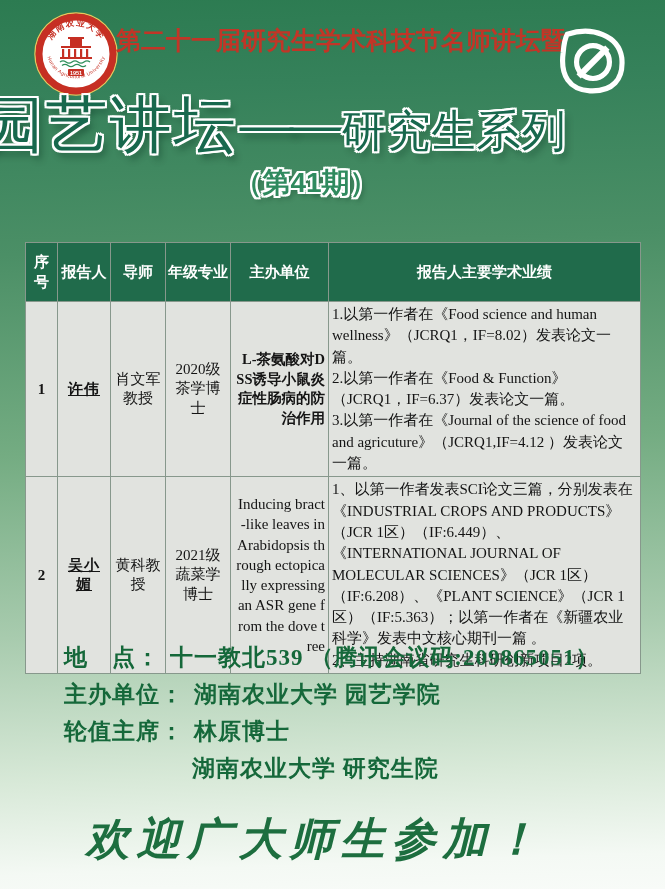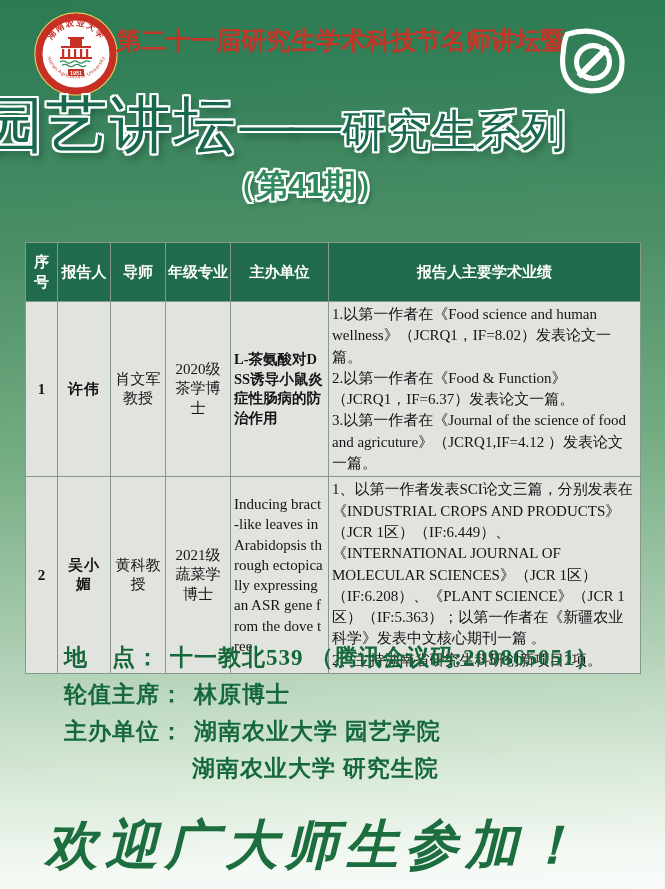--- a/index.html
+++ b/index.html
@@ -25,21 +25,21 @@
   .outline{
     color:#17684d;
     text-shadow:-2px -2px 0 #fff,2px -2px 0 #fff,-2px 2px 0 #fff,2px 2px 0 #fff,
       -2px 0 0 #fff,2px 0 0 #fff,0 -2px 0 #fff,0 2px 0 #fff,4px 6px 7px rgba(0,40,24,.45);
   }
   .t-big{font-size:62px;letter-spacing:2px;}
   .t-dash{font-size:54px;letter-spacing:-4px;padding:0 2px 4px 2px;}
   .t-small{font-size:44px;letter-spacing:1px;padding-bottom:3px;}
   .issue{
     left:0;top:164px;width:612px;text-align:center;
-    font-weight:900;font-size:32px;color:#2f8a5e;
+    font-weight:900;font-size:28px;color:#2f8a5e;
     text-shadow:-2px -2px 0 #fff,2px -2px 0 #fff,-2px 2px 0 #fff,2px 2px 0 #fff,
       -2px 0 0 #fff,2px 0 0 #fff,0 -2px 0 #fff,0 2px 0 #fff,3px 4px 5px rgba(0,40,24,.4);
   }
   
   table.schedule{
     left:25px;top:242px;width:615px;position:absolute;
     border-collapse:collapse;table-layout:fixed;border-radius:12px;
   }
   .schedule th,.schedule td{border:1px solid #87988c;}
   .schedule th{
@@ -47,42 +47,42 @@
     height:54px;padding:2px;text-align:center;word-break:break-all;line-height:1.35;
   }
   .schedule td{
     background:#e1e3df;color:#141414;vertical-align:middle;
     font-family:"Liberation Serif",serif;font-size:15px;padding:2px 3px;
   }
   tr.r1 td{height:140px;margin-top:26px;}
   tr.r2 td{height:150px;}
   .c-center{text-align:center;word-break:break-all;line-height:1.3;}
   .c-no{text-align:center;font-weight:bold;}
-  .c-speaker{text-align:center;font-weight:bold;letter-spacing:1px;}
+  .c-speaker{text-align:center;font-weight:bold;letter-spacing:1px;text-decoration:underline;}
   .c-topic{
-    text-align:left;word-break:break-all;line-height:1.35;font-size:14.5px;padding:2px 4px;
+    text-align:right;word-break:break-all;line-height:1.35;font-size:14.5px;padding:2px 4px;
   }
   .r1 .c-topic{font-weight:bold;font-size:14.5px;}
   .c-ach{
     text-align:left;white-space:pre-line;font-size:13.6px;line-height:1.42;
     padding:3px 6px;word-break:break-word;
   }
   
   .info{
     left:64px;top:642px;width:560px;color:#15683a;font-weight:bold;
     font-family:"Liberation Serif",serif;font-size:23px;letter-spacing:1px;
   }
   .info-line{margin-bottom:6px;white-space:nowrap;}
   .info-line .lbl{margin-right:10px;}
   .host2{padding-left:128px;}
   
   .welcome{
     left:0;top:810px;width:630px;text-align:center;color:#1d6e3f;
     font-family:"Liberation Serif",serif;font-style:italic;font-weight:bold;
-    font-size:53px;letter-spacing:7px;
+    font-size:44px;letter-spacing:7px;
   }
 </style>
 </head>
 <body>
 
 <div class="abs" style="left:0;top:0;width:665px;height:889px;">
 
   <svg class="abs seal" viewBox="0 0 84 84">
     <circle cx="42" cy="42" r="41" fill="none" stroke="#e9c75d" stroke-width="1.5"></circle>
     <circle cx="42" cy="42" r="37" fill="#ffffff" stroke="#c62f23" stroke-width="7"></circle>
@@ -170,24 +170,24 @@
 2、主持湖南省研究生科研创新项目2项。</td>
       </tr>
     </tbody>
   </table>
 
   <div class="abs info">
     <div class="info-line">
       <span class="lbl">地　点：</span><span class="val">十一教北539 （腾讯会议码:209865051）</span>
     </div>
     <div class="info-line">
-      <span class="lbl">轮值主席：</span><span class="val">林原博士</span>
+      <span class="lbl">主办单位：</span><span class="val">湖南农业大学  园艺学院</span>
     </div>
     <div class="info-line">
-      <span class="lbl">主办单位：</span><span class="val">湖南农业大学  园艺学院</span>
+      <span class="lbl">轮值主席：</span><span class="val">林原博士</span>
     </div>
     <div class="info-line host2">
       <span class="val">湖南农业大学  研究生院</span>
     </div>
   </div>
 
   <div class="abs welcome">欢迎广大师生参加！</div>
 
 </div>
 

